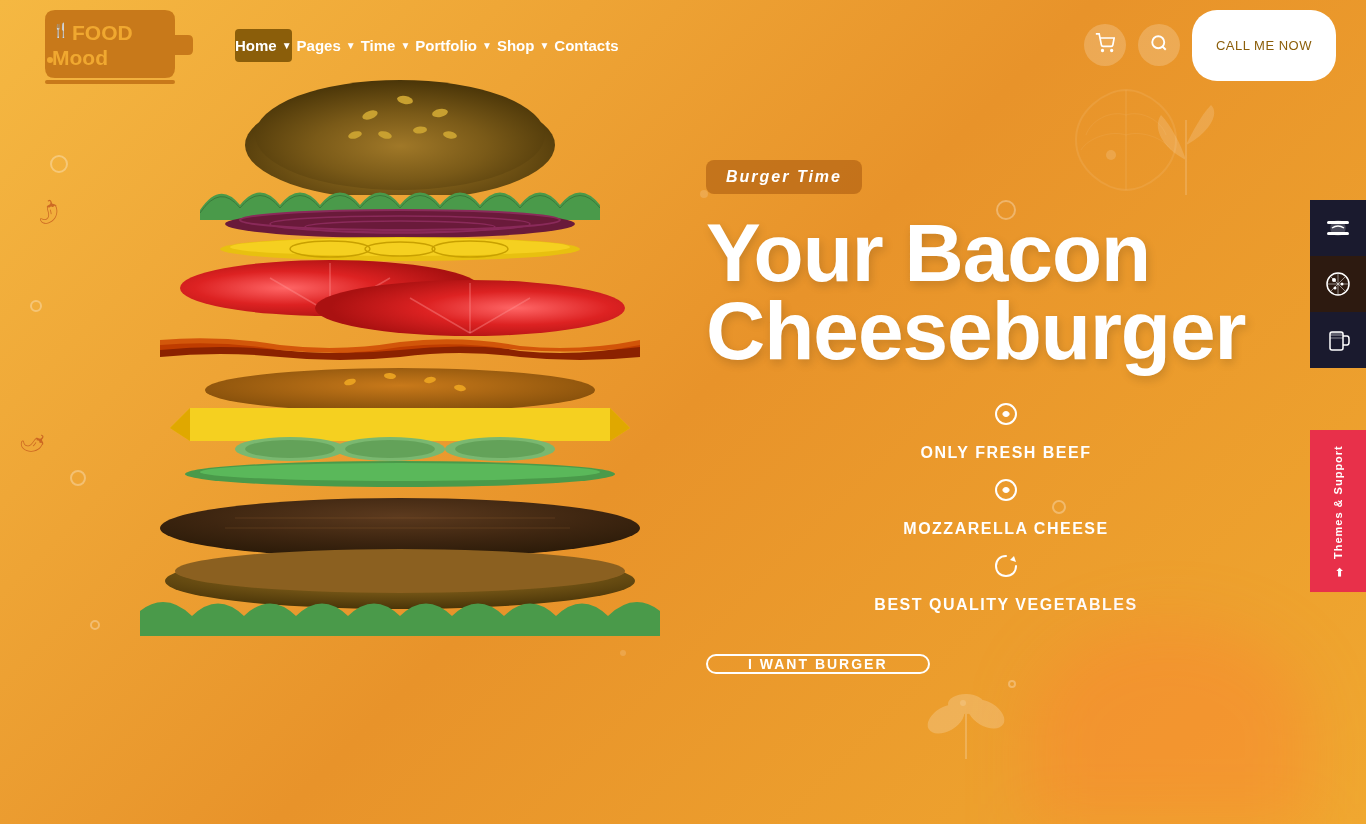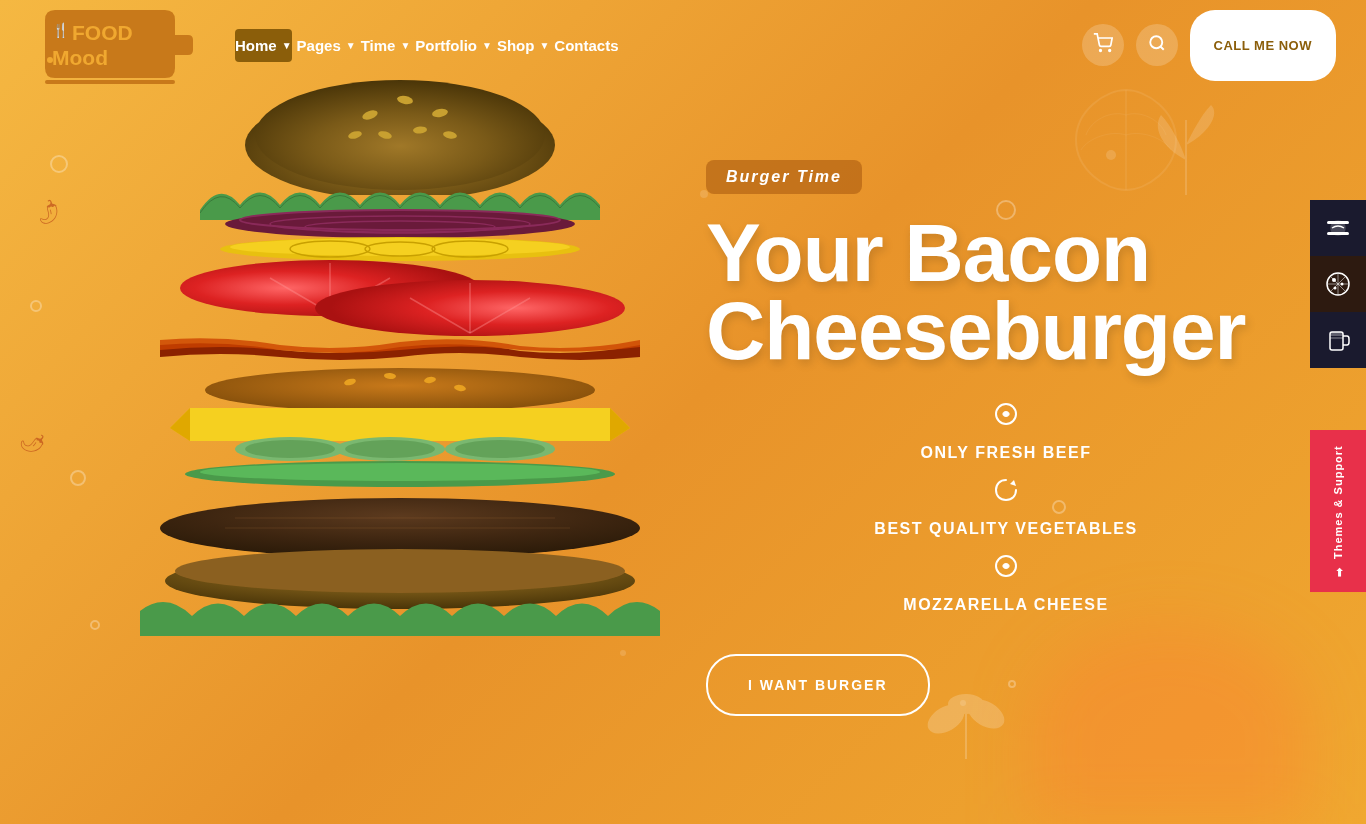--- a/index.html
+++ b/index.html
@@ -80,21 +80,21 @@
       font-size: 16px;
     }
 
     .call-btn {
       background: white;
       color: #8B5E0A;
       border: none;
       padding: 28px 24px;
       border-radius: 25px;
       font-size: 13px;
-      font-weight: 700;
+      font-weight: 400;
       cursor: pointer;
       letter-spacing: 0.5px;
       white-space: nowrap;
     }
 
     
     .hero {
       position: absolute;
       top: 0; left: 0; right: 0; bottom: 0;
       background: linear-gradient(135deg, #f5b842 0%, #e8932a 50%, #f0a830 100%);
@@ -199,21 +199,21 @@
       justify-content: center;
       color: rgba(255,255,255,0.8);
       font-size: 18px;
     }
 
     .cta-btn {
       display: inline-block;
       background: transparent;
       color: white;
       border: 2px solid white;
-      padding: 21px 40px;
+      padding: 0 40px;
       border-radius: 30px;
       font-size: 14px;
       font-weight: 800;
       letter-spacing: 2px;
       cursor: pointer;
       text-transform: uppercase;
     }
 
     
     .right-sidebar {
@@ -509,35 +509,35 @@
             <circle cx="12" cy="12" r="10" stroke="white" stroke-width="2"></circle>
             <path d="M8 12 C8 9, 16 9, 16 12 C16 15, 8 15, 8 12Z" fill="white" opacity="0.6"></path>
             <circle cx="12" cy="12" r="3" fill="white"></circle>
           </svg>
         </span>
         <span>Only Fresh Beef</span>
       </li>
       <li>
         <span class="feature-icon">
           <svg width="24" height="24" viewBox="0 0 24 24" fill="none">
-            <path d="M12 2 C6 2, 2 6, 2 12 C2 18, 6 22, 12 22 C18 22, 22 18, 22 12" stroke="white" stroke-width="2" stroke-linecap="round"></path>
-            <path d="M20 2 L22 8 L16 6 Z" fill="white"></path>
-          </svg>
-        </span>
-        <span>Best Quality Vegetables</span>
-      </li>
-      <li>
-        <span class="feature-icon">
-          <svg width="24" height="24" viewBox="0 0 24 24" fill="none">
             <circle cx="12" cy="12" r="10" stroke="white" stroke-width="2"></circle>
             <path d="M8 12 C8 9, 16 9, 16 12 C16 15, 8 15, 8 12Z" fill="white" opacity="0.6"></path>
             <circle cx="12" cy="12" r="3" fill="white"></circle>
           </svg>
         </span>
         <span>Mozzarella Cheese</span>
+      </li>
+      <li>
+        <span class="feature-icon">
+          <svg width="24" height="24" viewBox="0 0 24 24" fill="none">
+            <path d="M12 2 C6 2, 2 6, 2 12 C2 18, 6 22, 12 22 C18 22, 22 18, 22 12" stroke="white" stroke-width="2" stroke-linecap="round"></path>
+            <path d="M20 2 L22 8 L16 6 Z" fill="white"></path>
+          </svg>
+        </span>
+        <span>Best Quality Vegetables</span>
       </li>
     </ul>
     <button class="cta-btn">I WANT BURGER</button>
   </div>
 
   <div class="header">
 
     <div class="logo-container">
       <svg width="165" height="90" viewBox="0 0 165 90">
 

